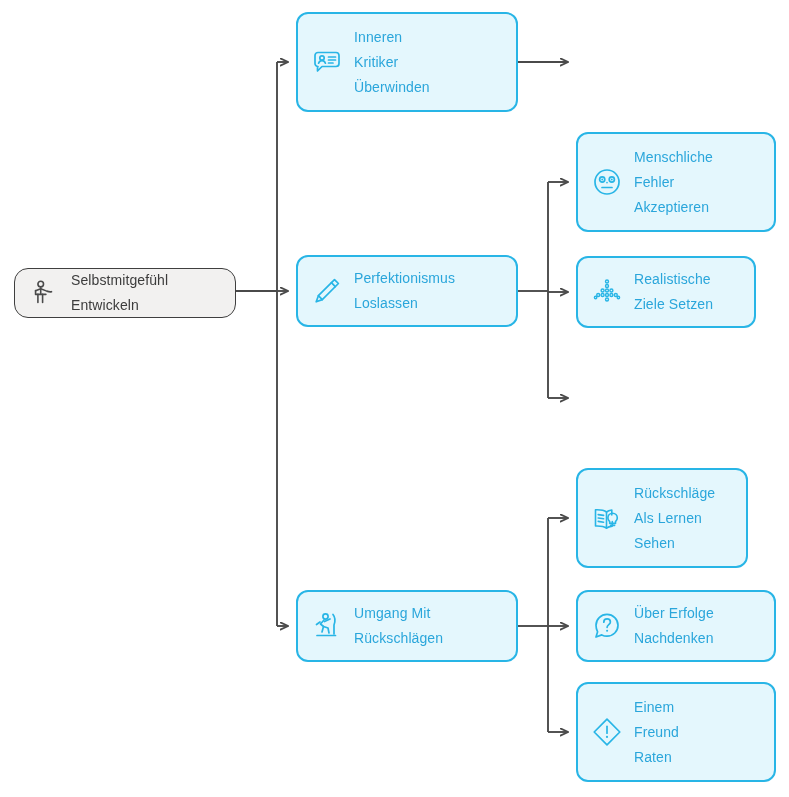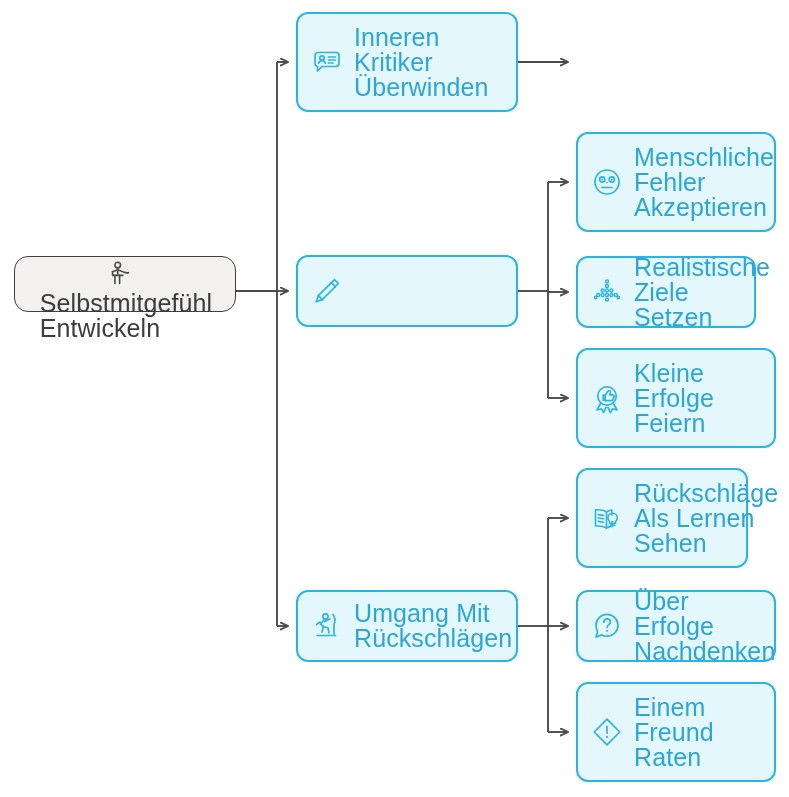--- a/index.html
+++ b/index.html
@@ -33,42 +33,42 @@
     width:34px;
     height:34px;
     display:flex;
     align-items:center;
     justify-content:center;
     margin-right:10px;
   }
   .node .ico svg{display:block;}
   .node .lbl{
     flex:1 1 auto;
-    font-size:25px;
+    font-size:14px;
     line-height:25px;
     letter-spacing:0.1px;
     white-space:pre-line;
   }
 
   
   .node.root{
     background:#f2f1f0;
     border:1.6px solid #3f3f3f;
     border-radius:14px;
   }
   .node.root .lbl{color:#3c3c3c;}
 
   
   .node.cyan{
     background:#e4f7fd;
     border:2px solid #28b5e6;
   }
   .node.cyan .lbl{color:#2aa6db;}
 
-  .pos-root{left:14px;  top:256px; width:222px; height:56px;flex-direction:column;}
+  .pos-root{left:14px;  top:268px; width:222px; height:50px;}
 
   .pos-b0{left:296px; top:12px;  width:222px; height:100px;}
   .pos-b1{left:296px; top:255px; width:222px; height:72px;}
   .pos-b2{left:296px; top:590px; width:222px; height:72px;}
 
   .pos-l0{left:576px; top:12px;  width:200px; height:100px;}
   .pos-l1{left:576px; top:132px; width:200px; height:100px;}
   .pos-l2{left:576px; top:256px; width:180px; height:72px;}
   .pos-l3{left:576px; top:348px; width:200px; height:100px;}
   .pos-l4{left:576px; top:468px; width:172px; height:100px;}
@@ -148,20 +148,22 @@
   </div>
 
   <div class="node cyan pos-b1">
     <span class="ico">
       <svg width="32" height="32" viewBox="0 0 32 32" fill="none" stroke="#28b5e6" stroke-width="1.7" stroke-linecap="round" stroke-linejoin="round">
         <path d="M23.5 4.6 L27.4 8.5 L11.3 24.6 L5.2 26.8 L7.4 20.7 Z"></path>
         <path d="M20.4 7.7 L24.3 11.6"></path>
         <path d="M7.4 20.7 L11.3 24.6"></path>
       </svg>
     </span>
+    <span class="lbl">Perfektionismus
+Loslassen</span>
   </div>
 
   <div class="node cyan pos-b2">
     <span class="ico">
       <svg width="32" height="32" viewBox="0 0 32 32" fill="none" stroke="#28b5e6" stroke-width="1.7" stroke-linecap="round" stroke-linejoin="round">
         <circle cx="14.5" cy="6.5" r="2.6"></circle>
         <path d="M13 10 L9.5 14 L12.5 16.5 L11 22"></path>
         <path d="M12.5 16.5 L17 18 L18 23"></path>
         <path d="M13.5 11.5 L19 9"></path>
         <path d="M22 4.5 C24 7 24.5 11 23 15 L23 24"></path>
@@ -208,36 +210,20 @@
           <circle cx="24.8" cy="19" r="1.5"></circle>
           <circle cx="4.6" cy="21.5" r="1.2"></circle>
           <circle cx="27.4" cy="21.5" r="1.2"></circle>
         </g>
       </svg>
     </span>
     <span class="lbl">Realistische
 Ziele Setzen</span>
   </div>
 
-  <div class="node cyan pos-l3">
-    <span class="ico">
-      <svg width="32" height="32" viewBox="0 0 32 32" fill="none" stroke="#28b5e6" stroke-width="1.7" stroke-linecap="round" stroke-linejoin="round">
-        <circle cx="16" cy="14" r="9.2"></circle>
-        <path d="M9.5 21.5 L6 28 L10.5 26.8 L12.6 30.5 L15 25.3"></path>
-        <path d="M22.5 21.5 L26 28 L21.5 26.8 L19.4 30.5 L17 25.3"></path>
-        <path d="M12.2 18.2 L12.2 13.2 L14.1 13.2 L14.1 18.2 Z"></path>
-        <path d="M14.1 13.6 L16.8 9.4 C17.6 8.2 19.4 8.6 19.3 10.1
-                 L19 12.9 L21.6 12.9 C22.6 12.9 23.3 13.8 23 14.7
-                 L21.7 17.8 C21.4 18.4 20.9 18.7 20.3 18.7 L14.1 18.7"></path>
-      </svg>
-    </span>
-    <span class="lbl">Kleine
-Erfolge
-Feiern</span>
-  </div>
 
   <div class="node cyan pos-l4">
     <span class="ico">
       <svg width="32" height="32" viewBox="0 0 32 32" fill="none" stroke="#28b5e6" stroke-width="1.6" stroke-linecap="round" stroke-linejoin="round">
         <path d="M15.5 10 C13.4 8.4 9.4 7.6 4.5 7.8 L4.5 24
                  C9.4 23.8 13.4 24.6 15.5 26.2 Z"></path>
         <path d="M15.5 10 C16.8 9 18.6 8.3 20.8 7.95 L20.8 13"></path>
         <path d="M15.5 26.2 C16.9 25.1 18.9 24.4 21.3 24.1 L21.3 19.6"></path>
         <path d="M7.2 12.6 L12.6 13.4"></path>
         <path d="M7.2 16 L12.6 16.8"></path>

